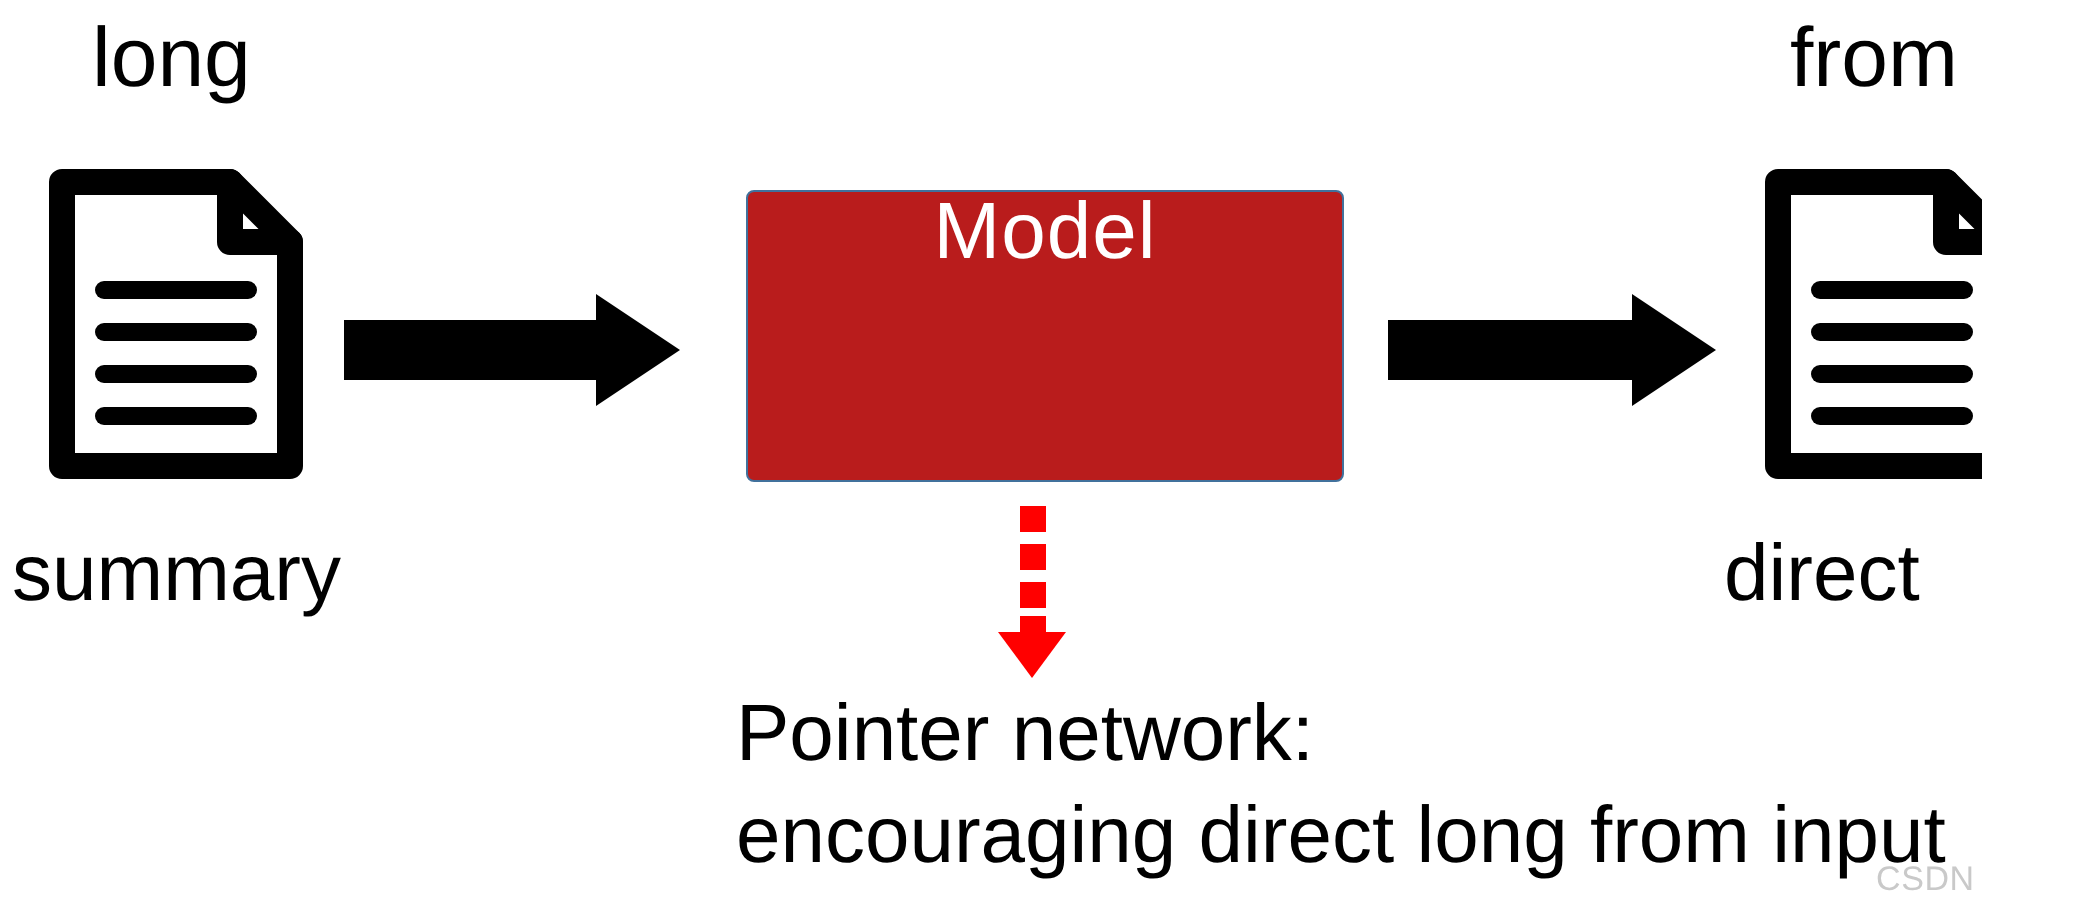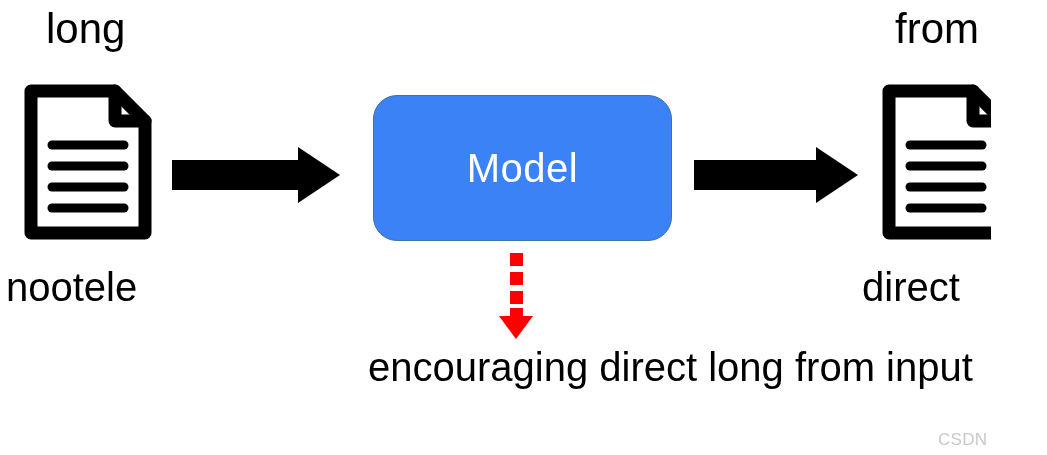--- a/index.html
+++ b/index.html
@@ -62,26 +62,25 @@
   #arrow-doc-to-model   { left: 170px; top: 147px; width: 172px; }
   #arrow-model-to-summary { left: 692px; top: 147px; width: 168px; }
 
   
   #model-box {
     position: absolute;
     left: 373px;
     top: 95px;
     width: 299px;
     height: 146px;
-    background: #3b82f6;
+    background: #b91c1c;
     border: 1px solid #41719C;
-    border-radius: 24px;
+    border-radius: 4px;
     box-sizing: border-box;
     display: flex;
-    align-items: center;
     justify-content: center;
   }
   #model-label {
     color: #FFFFFF;
     font-size: 40px;
     font-family: "Liberation Sans", sans-serif;
     line-height: 1;
     letter-spacing: 0.5px;
   }
 
@@ -129,21 +128,21 @@
     <path d="M9 9 H93 L123 39 V151 H9 Z" fill="#ffffff" stroke="#000000" stroke-width="13" stroke-linejoin="round" stroke-linecap="round"></path>
     <path d="M93 9 V39 H123" fill="none" stroke="#000000" stroke-width="13" stroke-linejoin="round" stroke-linecap="round"></path>
     <g stroke="#000000" stroke-width="9" stroke-linecap="round">
       <line x1="30" y1="63" x2="102" y2="63"></line>
       <line x1="30" y1="84" x2="102" y2="84"></line>
       <line x1="30" y1="105" x2="102" y2="105"></line>
       <line x1="30" y1="126" x2="102" y2="126"></line>
     </g>
   </svg>
 
-  <div class="lbl" id="label-document">nootele</div>
+  <div class="lbl" id="label-document">summary</div>
 
   <svg class="block-arrow" id="arrow-doc-to-model" viewBox="0 0 172 56" preserveAspectRatio="none">
     <path d="M2 13 H128 V0 L170 28 L128 56 V43 H2 Z" fill="#000000"></path>
   </svg>
 
   <div id="model-box">
     <span id="model-label">Model</span>
   </div>
 
   <svg id="arrow-pointer-network" viewBox="0 0 44 90">
@@ -167,18 +166,19 @@
       <line x1="30" y1="63" x2="102" y2="63"></line>
       <line x1="30" y1="84" x2="102" y2="84"></line>
       <line x1="30" y1="105" x2="102" y2="105"></line>
       <line x1="30" y1="126" x2="102" y2="126"></line>
     </g>
   </svg>
 
   <div class="lbl" id="label-summary">direct</div>
 
   <div id="pointer-caption">
+    <div>Pointer network:</div>
     <div>encouraging direct long from input</div>
   </div>
 
   <div id="watermark">CSDN @nootele</div>
 
 </div>
 
 </body></html>

